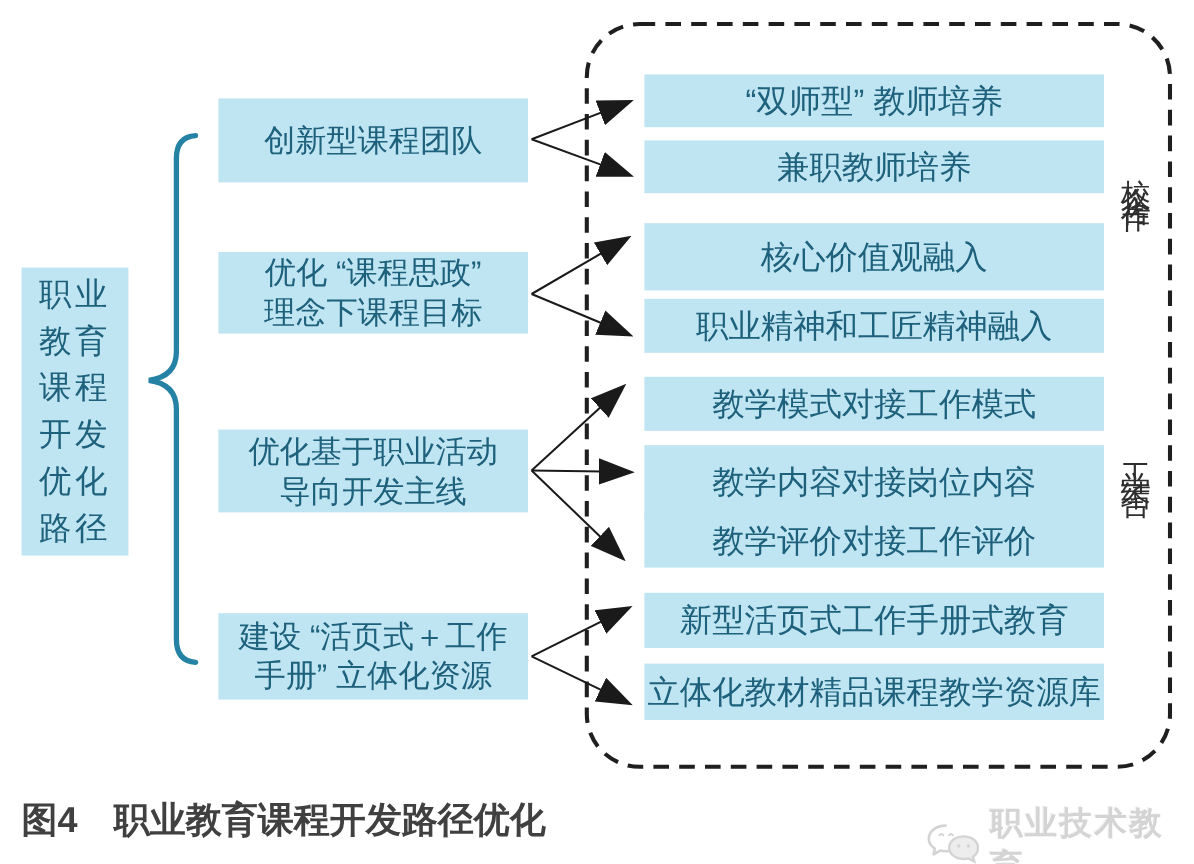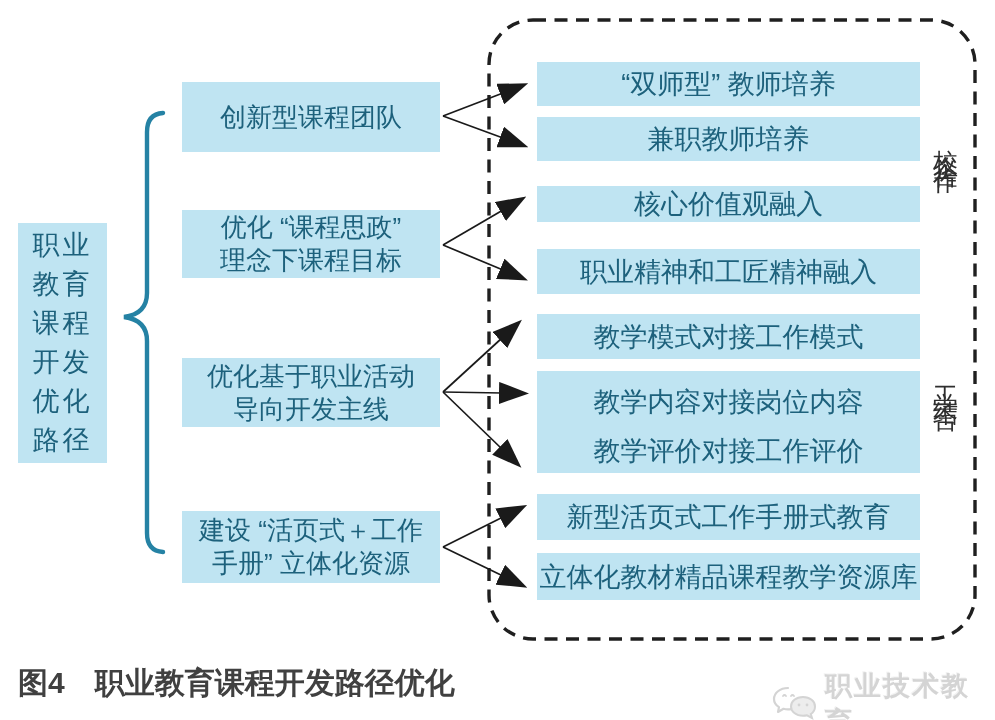--- a/index.html
+++ b/index.html
@@ -37,21 +37,21 @@
   .mid-2{top:210px;height:68px;}
   .mid-3{top:358px;height:69px;align-items:center;}
   .mid-4{top:511px;height:72px;}
 
   .leaf-box{
     left:537px;width:383px;
     font-size:27px;
   }
   .leaf-1{top:62px;height:44px;}
   .leaf-2{top:117px;height:44px;}
-  .leaf-3{top:186px;height:36px;text-align:right;}
+  .leaf-3{top:186px;height:56px;text-align:right;}
   .leaf-4{top:249px;height:45px;}
   .leaf-5{top:314px;height:45px;}
   .leaf-6{top:371px;height:62px;text-align:right;}
   .leaf-7{top:428px;height:45px;}
   .leaf-8{top:494px;height:46px;}
   .leaf-9{top:553px;height:47px;}
 
   .side-label{
     position:absolute;
     writing-mode:vertical-rl;

